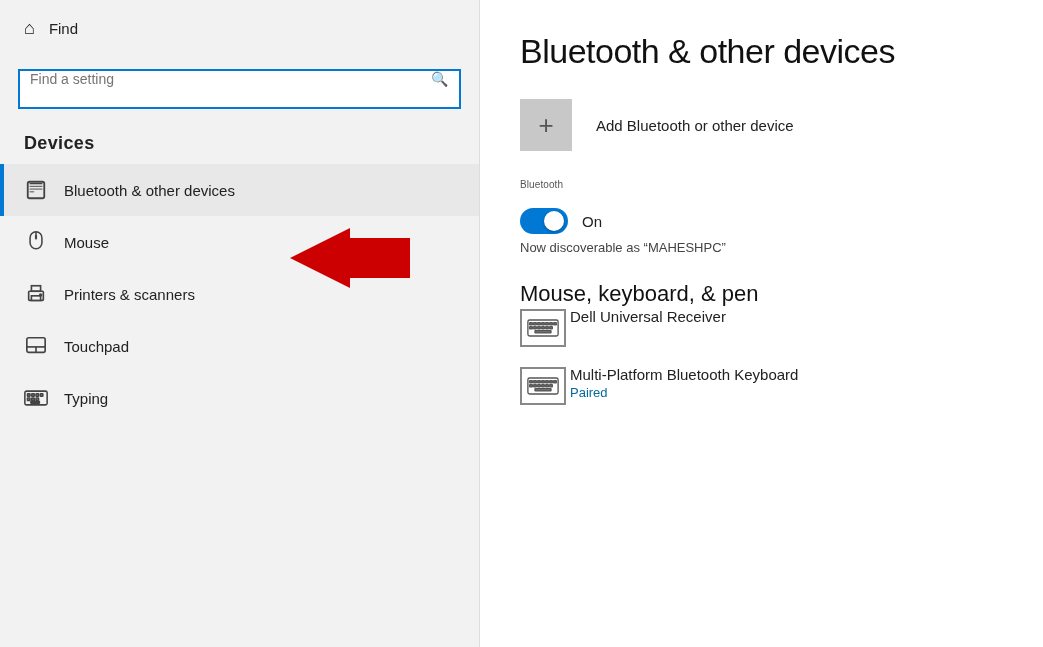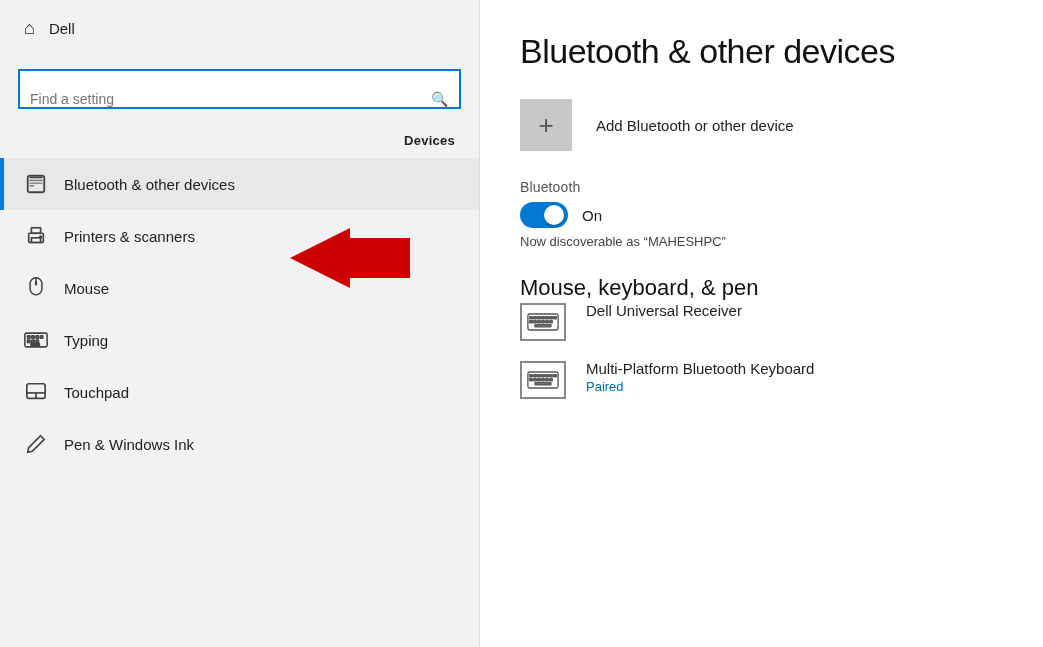--- a/index.html
+++ b/index.html
@@ -31,21 +31,21 @@
       cursor: pointer;
       font-size: 15px;
       color: #222;
     }
 
     .search-box-wrapper {
       padding: 12px 18px 16px 18px;
     }
     .search-box {
       display: flex;
-      align-items: flex-end;
+      align-items: flex-start;
       border: 2px solid #0078d4;
       background: #fff;
       width: 100%;
       height: 40px;
       padding: 0 10px;
     }
     .search-box input {
       border: none;
       outline: none;
       flex: 1;
@@ -53,26 +53,25 @@
       font-family: 'Segoe UI', Arial, sans-serif;
       color: #666;
       background: transparent;
     }
     .search-box .search-icon-wrapper {
       color: #666;
       font-size: 14px;
     }
 
     .sidebar-section-label {
-      font-size: 13px;
+      font-size: 18px;
       font-weight: 700;
       color: #222;
       padding: 8px 24px 10px 24px;
       letter-spacing: 0.02em;
-      text-align: right;
     }
 
     .sidebar-nav-item {
       display: flex;
       align-items: center;
       gap: 16px;
       padding: 14px 24px;
       cursor: pointer;
       font-size: 15px;
       color: #222;
@@ -135,23 +134,23 @@
       color: #555;
       flex-shrink: 0;
     }
     .add-device-label {
       margin-left: 24px;
       font-size: 15px;
       color: #222;
     }
 
     .section-label {
-      font-size: 14px;
+      font-size: 10px;
       color: #555;
-      margin-bottom: 7px;
+      margin-bottom: 18px;
       letter-spacing: 0.01em;
     }
 
     .bluetooth-row {
       display: flex;
       align-items: center;
       gap: 14px;
       margin-bottom: 6px;
     }
 
@@ -188,21 +187,21 @@
 
     .subsection-title {
       font-size: 22px;
       font-weight: 300;
       color: #111;
     }
 
     .device-item {
       display: flex;
       align-items: flex-start;
-      gap: 20px;
+      gap: 4px;
       margin-bottom: 18px;
     }
 
     .device-icon-box {
       width: 46px;
       height: 38px;
       border: 2px solid #888;
       display: flex;
       align-items: center;
       justify-content: center;
@@ -227,21 +226,21 @@
 
     
   </style>
 </head>
 <body>
 
 <div class="sidebar">
 
   <div class="sidebar-home">
     <span style="font-size:18px;">⌂</span>
-    <span>Dell</span>
+    <span>Find</span>
   </div>
 
   <div class="search-box-wrapper">
     <div class="search-box">
       <input type="text" placeholder="Find a setting" style="">
       <span class="search-icon-wrapper">🔍</span>
     </div>
   </div>
 
   <div class="sidebar-section-label">Devices</div>
@@ -254,77 +253,69 @@
         <line x1="5" y1="8" x2="19" y2="8" stroke="#444" stroke-width="1"></line>
         <line x1="5" y1="11" x2="19" y2="11" stroke="#444" stroke-width="1"></line>
         <line x1="5" y1="14" x2="10" y2="14" stroke="#444" stroke-width="1"></line>
       </svg>
     </span>
     <span>Bluetooth &amp; other devices</span>
   </div>
 
   <div class="sidebar-nav-item">
     <span class="nav-icon">
+      <svg width="20" height="22" viewBox="0 0 20 26" fill="none" stroke="#444" stroke-width="1.8">
+        <rect x="3" y="1" width="14" height="20" rx="7"></rect>
+        <line x1="10" y1="1" x2="10" y2="10"></line>
+        <line x1="10" y1="5" x2="10" y2="9" stroke="#444" stroke-width="2.5"></line>
+      </svg>
+    </span>
+    <span>Mouse</span>
+  </div>
+
+  <div class="sidebar-nav-item">
+    <span class="nav-icon">
       <svg width="22" height="22" viewBox="0 0 24 24" fill="none" stroke="#444" stroke-width="1.8">
         <rect x="4" y="9" width="16" height="10" rx="1"></rect>
         <rect x="7" y="3" width="10" height="6" rx="0"></rect>
         <rect x="7" y="14" width="10" height="5" rx="0" fill="#f2f2f2"></rect>
         <circle cx="17" cy="13" r="1" fill="#444"></circle>
       </svg>
     </span>
     <span>Printers &amp; scanners</span>
   </div>
 
   <div class="sidebar-nav-item">
     <span class="nav-icon">
-      <svg width="20" height="22" viewBox="0 0 20 26" fill="none" stroke="#444" stroke-width="1.8">
-        <rect x="3" y="1" width="14" height="20" rx="7"></rect>
-        <line x1="10" y1="1" x2="10" y2="10"></line>
-        <line x1="10" y1="5" x2="10" y2="9" stroke="#444" stroke-width="2.5"></line>
-      </svg>
-    </span>
-    <span>Mouse</span>
+      <svg width="22" height="22" viewBox="0 0 24 24" fill="none" stroke="#444" stroke-width="1.8">
+        <rect x="2" y="3" width="20" height="16" rx="2"></rect>
+        <line x1="2" y1="13" x2="22" y2="13"></line>
+        <line x1="12" y1="13" x2="12" y2="19"></line>
+      </svg>
+    </span>
+    <span>Touchpad</span>
   </div>
 
   <div class="sidebar-nav-item">
     <span class="nav-icon">
       <svg width="24" height="18" viewBox="0 0 28 18" fill="none" stroke="#444" stroke-width="1.8">
         <rect x="1" y="1" width="26" height="16" rx="2"></rect>
         <rect x="4" y="4" width="3" height="3" rx="0.5" fill="#888"></rect>
         <rect x="9" y="4" width="3" height="3" rx="0.5" fill="#888"></rect>
         <rect x="14" y="4" width="3" height="3" rx="0.5" fill="#888"></rect>
         <rect x="19" y="4" width="3" height="3" rx="0.5" fill="#888"></rect>
         <rect x="4" y="9" width="3" height="3" rx="0.5" fill="#888"></rect>
         <rect x="9" y="9" width="3" height="3" rx="0.5" fill="#888"></rect>
         <rect x="14" y="9" width="3" height="3" rx="0.5" fill="#888"></rect>
         <rect x="8" y="13" width="10" height="2" rx="0.5" fill="#888"></rect>
       </svg>
     </span>
     <span>Typing</span>
   </div>
 
-  <div class="sidebar-nav-item">
-    <span class="nav-icon">
-      <svg width="22" height="22" viewBox="0 0 24 24" fill="none" stroke="#444" stroke-width="1.8">
-        <rect x="2" y="3" width="20" height="16" rx="2"></rect>
-        <line x1="2" y1="13" x2="22" y2="13"></line>
-        <line x1="12" y1="13" x2="12" y2="19"></line>
-      </svg>
-    </span>
-    <span>Touchpad</span>
-  </div>
-
-  <div class="sidebar-nav-item">
-    <span class="nav-icon">
-      <svg width="22" height="22" viewBox="0 0 24 24" fill="none" stroke="#444" stroke-width="1.8">
-        <path d="M17 3l4 4L8 20l-5 1 1-5L17 3z"></path>
-      </svg>
-    </span>
-    <span>Pen &amp; Windows Ink</span>
-  </div>
 </div>
 
 <div class="main-content">
   <h1 class="page-title">Bluetooth &amp; other devices</h1>
 
   <div class="add-device-btn">
     <div class="add-icon-box">
       <span style="font-size:26px; color:#555; line-height:1;">+</span>
     </div>
     <span class="add-device-label">Add Bluetooth or other device</span>

